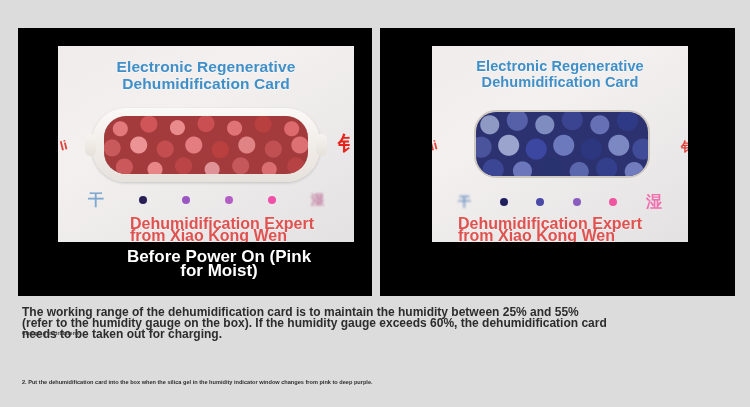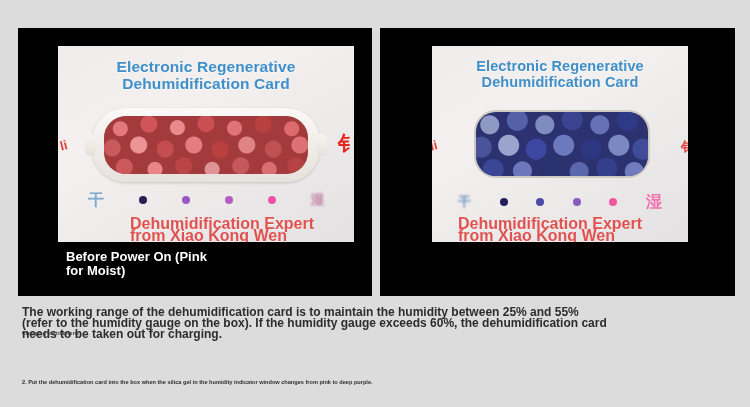--- a/index.html
+++ b/index.html
@@ -140,22 +140,22 @@
   }
   #brand-left{left:72px;top:172px;}
   #brand-right{left:26px;top:172px;}
 
   
   .edge-cn{position:absolute;color:#e8231c;font-weight:bold;font-size:20px;}
   .edge-cn.small{font-size:13px;color:#e0403a;}
 
   
   .caption{
-    position:absolute;left:0;right:0;
-    color:#fff;font-weight:bold;font-size:13px;line-height:14px;padding-left:48px;
+    position:absolute;left:0;right:0;text-align:center;
+    color:#fff;font-weight:bold;font-size:17px;line-height:14px;padding-left:48px;
   }
   #cap-left{top:222px;}
   #cap-right{top:226px;}
 
   
   .desc{
     position:absolute;left:22px;width:590px;top:307px;
     color:#2d2d2d;font-weight:bold;font-size:12px;line-height:11px;
   }
   .sub-head{

